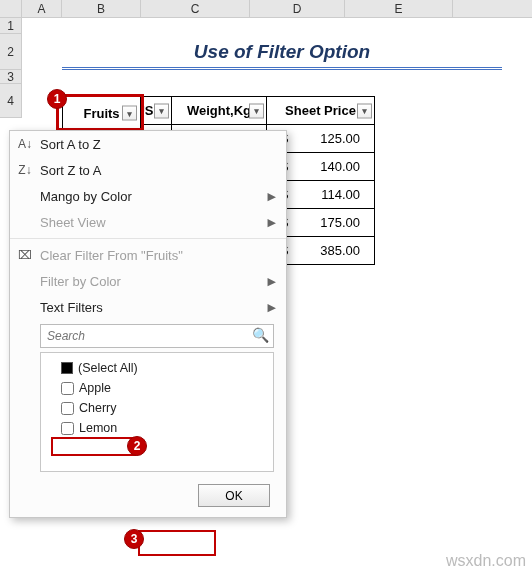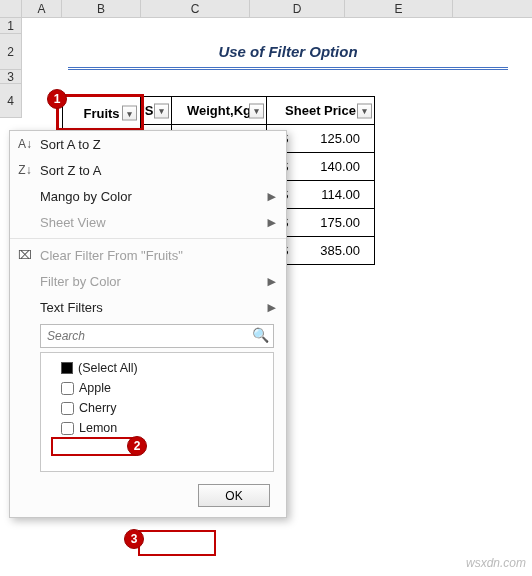--- a/index.html
+++ b/index.html
@@ -10,21 +10,21 @@
 .colhdr { display: flex; height: 18px; background: #e6e6e6; border-bottom: 1px solid #ccc; }
 .colhdr .corner { width: 22px; border-right: 1px solid #ccc; }
 .colhdr .col { text-align: center; font-size: 12px; color: #333; border-right: 1px solid #ccc; line-height: 18px; }
 .rowhdr { position: absolute; left: 0; top: 18px; width: 22px; background: #e6e6e6; border-right: 1px solid #ccc; }
 .rowhdr .row { height: 26px; text-align: center; font-size: 12px; color: #333; border-bottom: 1px solid #ccc; line-height: 26px; }
 .rowhdr .r1 { height: 16px; line-height:16px;}
 .rowhdr .r2 { height: 36px; line-height:36px;}
 .rowhdr .r3 { height: 14px; line-height:14px;}
 
 
-.title { position: absolute; left: 68px; top: 36px; width: 440px; height: 34px; text-align: center; font-size: 15px; font-style: italic; font-weight: 600; color: #1f3864; border-bottom: 3px double #4472c4; line-height: 32px; }
+.title { position: absolute; left: 62px; top: 36px; width: 440px; height: 34px; text-align: center; font-size: 19px; font-style: italic; font-weight: 600; color: #1f3864; border-bottom: 3px double #4472c4; line-height: 32px; }
 
 
 .tbl { position: absolute; left: 62px; top: 96px; border-collapse: collapse; }
 .tbl th, .tbl td { border: 1.5px solid #000; padding: 0 6px; height: 28px; text-align: left; background:#fff; }
 .tbl th { background: #fff; font-weight: 700; position: relative; text-align: center; }
 .tbl .colC { width: 109px; }
 .tbl .colD { width: 95px; }
 .tbl .colE { width: 108px; }
 .fdrop { position: absolute; right: 2px; top: 50%; transform: translateY(-50%); width: 15px; height: 15px; border: 1px solid #999; background: linear-gradient(#fff,#eee); display: flex; align-items: center; justify-content: center; font-size: 9px; color: #555; }
 .price { display: flex; justify-content: space-between; padding: 0 8px; font-variant-numeric: tabular-nums;}
@@ -51,21 +51,21 @@
 .checklist { margin:2px 12px 4px 30px; border:1px solid #c7c7c7; background:#fff; height:120px; padding:5px 6px; overflow:hidden;}
 .checklist .item { display:flex; align-items:center; height:20px; gap:5px; padding-left:14px; font-size:12.5px; color:#222;}
 .checklist .item input { width:13px; height:13px;}
 .checklist .sel .cb { width:12px; height:12px; border:1px solid #555; background:#000;}
 .hl2 { position:absolute; border:2.5px solid #c00000; pointer-events:none; z-index:20;}
 .hl-mango { left:51px; top:437px; width:85px; height:19px;}
 .btns { display:flex; justify-content:flex-end; gap:2px; padding:8px 16px 0 0;}
 .btns button { width:72px; height:23px; border:1px solid #999; background:linear-gradient(#fdfdfd,#e8e8e8); font-size:12px;}
 .hl-ok { left:138px; top:530px; width:78px; height:26px;}
 
-.watermark { position:absolute; right:6px; bottom:6px; font-size:12px; color:#bbb;font-style:italic;}
+.watermark { position:absolute; right:6px; bottom:6px; font-size:16px; color:#bbb;}
 </style>
 </head>
 <body>
 
 <div class="grid">
   <div class="colhdr">
     <div class="corner"></div>
     <div class="col" style="width:40px">A</div>
     <div class="col" style="width:79px">B</div>
     <div class="col" style="width:109px">C</div>

